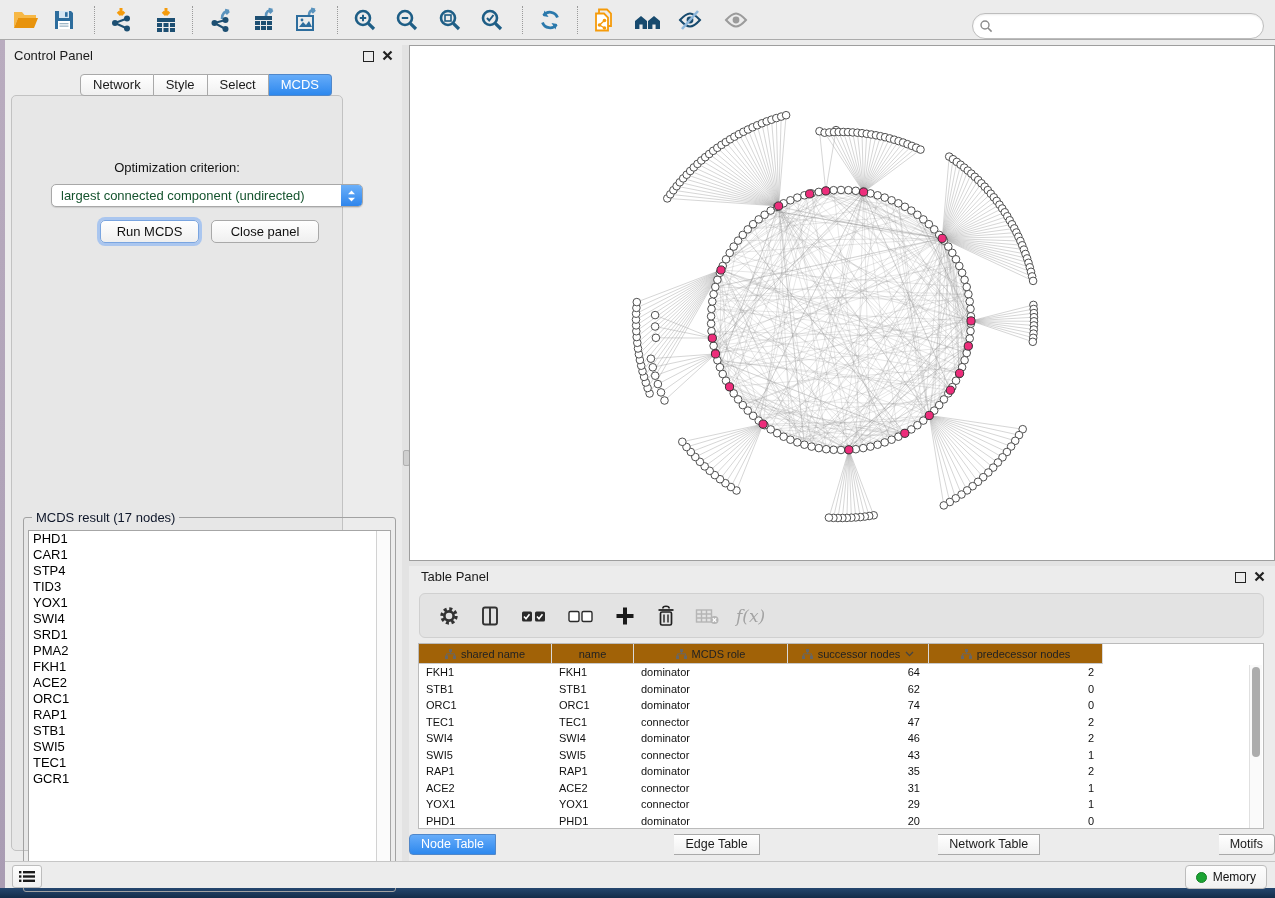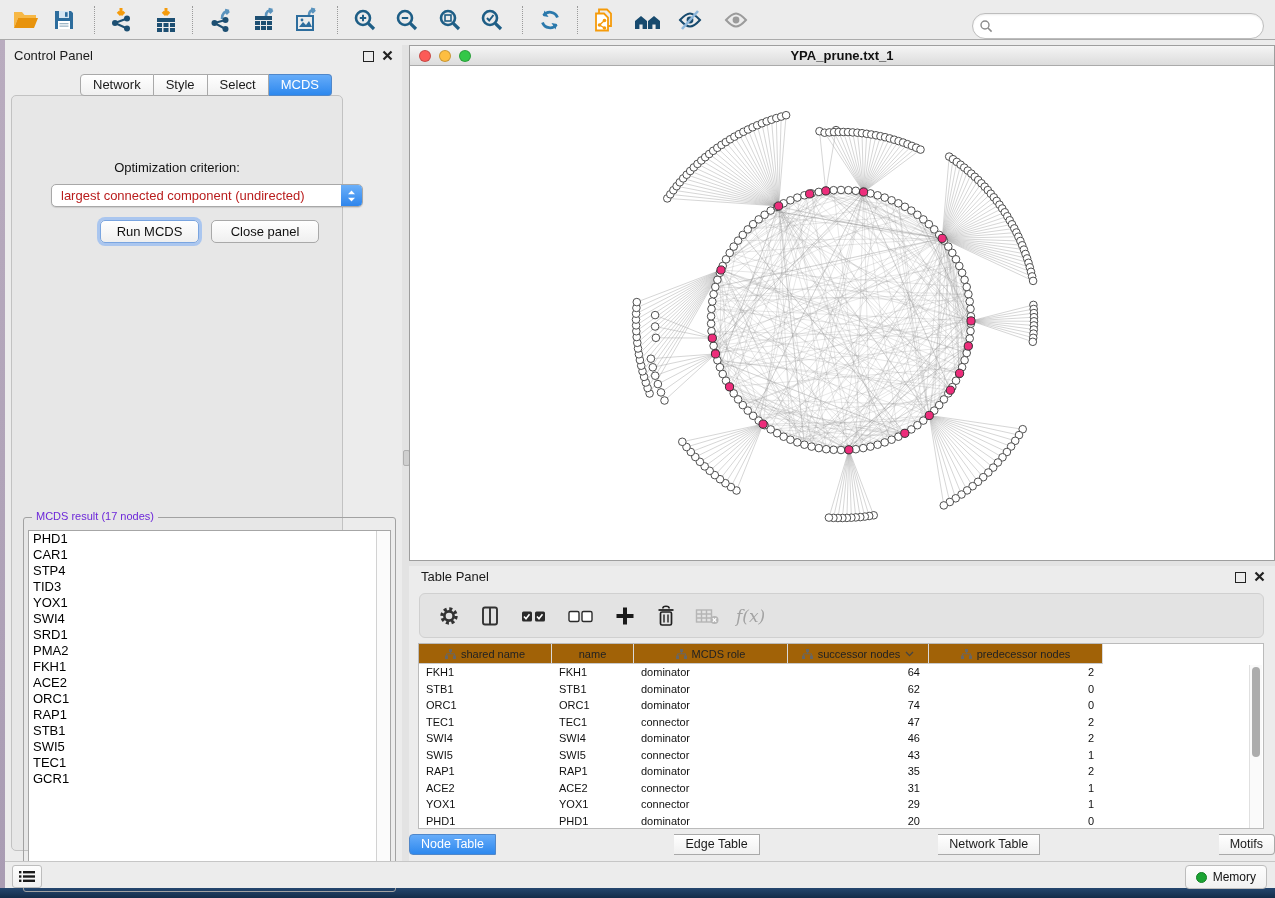--- a/index.html
+++ b/index.html
@@ -26,27 +26,27 @@
   #cp-float{position:absolute;left:358px;top:6px;}
   #cp-close{position:absolute;left:377px;top:5px;}
   #cp-tabs{position:absolute;left:75px;top:29px;display:flex;z-index:2;}
   .seg-btn{height:20px;line-height:20px;padding:0 12px;font-size:13px;color:#1a1a1a;background:linear-gradient(#ffffff,#f0f0f0);border:1px solid #a9a9a9;border-left:none;text-align:center;}
   .seg-btn:first-child{border-left:1px solid #a9a9a9;border-radius:4px 0 0 4px;}
   .seg-btn:last-child{border-radius:0 4px 4px 0;}
   .seg-btn.sel{background:linear-gradient(#66acf9,#2d88ee);color:#fff;border-color:#5087c9;}
   #cp-inner{position:absolute;left:6px;top:50px;width:332px;height:756px;background:#E7E7E7;border:1px solid #c2c2c2;border-radius:5px;box-sizing:border-box;text-decoration:underline;}
   #opt-label{position:absolute;left:0;top:64px;width:100%;text-align:center;font-size:13px;color:#111;}
   #opt-combo{position:absolute;left:39px;top:88px;width:312px;height:23px;background:#fff;border:1px solid #a8a8a8;border-radius:5px;box-sizing:border-box;display:flex;align-items:center;box-shadow:0 1px 1px rgba(0,0,0,.12);}
-  #opt-combo .combo-text{flex:1;font-size:13px;color:#b91c1c;padding-left:9px;white-space:nowrap;overflow:hidden;}
+  #opt-combo .combo-text{flex:1;font-size:13px;color:#14532d;padding-left:9px;white-space:nowrap;overflow:hidden;}
   #opt-combo .combo-cap{width:21px;height:21px;border-radius:0 4px 4px 0;background:linear-gradient(#6cb0f9,#2e85ec);display:flex;align-items:center;justify-content:center;}
   .aqua-btn{position:absolute;top:124px;height:23px;background:linear-gradient(#ffffff,#efefef);border:1px solid #a9a9a9;border-radius:5px;font-size:13px;color:#111;display:flex;align-items:center;justify-content:center;box-sizing:border-box;}
   #run-btn{left:88px;width:99px;border-color:#7aa5e0;box-shadow:0 0 0 3px rgba(120,172,245,.55);}
   #close-panel-btn{left:199px;width:108px;}
   #mcds-group{position:absolute;left:11px;top:421px;width:371px;height:373px;border:1px solid #a2a2a2;border-radius:3px;}
-  #mcds-legend{position:absolute;left:8px;top:-8px;background:#E7E7E7;padding:0 4px;font-size:11px;color:#6d28d9;}
+  #mcds-legend{position:absolute;left:8px;top:-8px;background:#E7E7E7;padding:0 4px;font-size:13px;color:#0f172a;}
   #mcds-list{position:absolute;left:4px;top:12px;width:361px;height:355px;background:#fff;border:1px solid #a6a6a6;overflow:hidden;}
   #mcds-scroll{position:absolute;right:0;top:0;width:13px;height:100%;background:#fbfbfb;border-left:1px solid #d2d2d2;}
   .mcds-item{font-size:13px;line-height:16px;color:#000;padding-left:4px;}
   
   #v-split{left:397px;top:5px;width:7px;height:816px;background:#e3e3e3;}
   #v-split .grip{position:absolute;left:1px;top:405px;width:5px;height:14px;background:#cfcfcf;border:1px solid #b0b0b0;border-radius:2px;}
   #h-split{left:404px;top:521px;width:866px;height:5px;background:#e3e3e3;}
   
   #net-win{left:404px;top:5px;width:866px;height:516px;border:1px solid #9e9e9e;box-sizing:border-box;background:#fff;}
   #net-titlebar{position:absolute;left:0;top:0;width:100%;height:20px;background:linear-gradient(#f5f5f5,#dcdcdc);border-bottom:1px solid #aaa;box-sizing:border-box;}
@@ -290,26 +290,20 @@
       </div>
     </div>
   </div>
 
   <div class="abs" id="v-split">
       <div class="grip"></div>
     </div>
   <div class="abs" id="h-split"></div>
 
   <div class="abs" id="net-win">
-    <div id="net-titlebar">
-      <span class="tl" style="left:9px;background:#fc5b57"></span>
-      <span class="tl" style="left:29px;background:#fdbe41"></span>
-      <span class="tl" style="left:49px;background:#33c748"></span>
-      <div id="net-title">YPA_prune.txt_1</div>
-    </div>
     <div id="graph-canvas">
       <svg id="graph-svg" width="864" height="494" viewBox="0 0 864 494">
           <line x1="438.4" y1="124.2" x2="549.3" y2="200.0" stroke="#909090" stroke-opacity="0.28" stroke-width="0.75"></line>
           <line x1="408.8" y1="125.9" x2="348.7" y2="354.6" stroke="#909090" stroke-opacity="0.28" stroke-width="0.75"></line>
           <line x1="416.2" y1="383.2" x2="387.3" y2="131.6" stroke="#909090" stroke-opacity="0.28" stroke-width="0.75"></line>
           <line x1="460.4" y1="380.6" x2="302.3" y2="235.5" stroke="#909090" stroke-opacity="0.28" stroke-width="0.75"></line>
           <line x1="394.4" y1="378.7" x2="556.7" y2="221.0" stroke="#909090" stroke-opacity="0.28" stroke-width="0.75"></line>
           <line x1="560.9" y1="257.7" x2="431.0" y2="384.0" stroke="#909090" stroke-opacity="0.28" stroke-width="0.75"></line>
           <line x1="301.5" y1="242.9" x2="559.7" y2="272.5" stroke="#909090" stroke-opacity="0.28" stroke-width="0.75"></line>
           <line x1="552.1" y1="206.8" x2="360.7" y2="363.4" stroke="#909090" stroke-opacity="0.28" stroke-width="0.75"></line>

